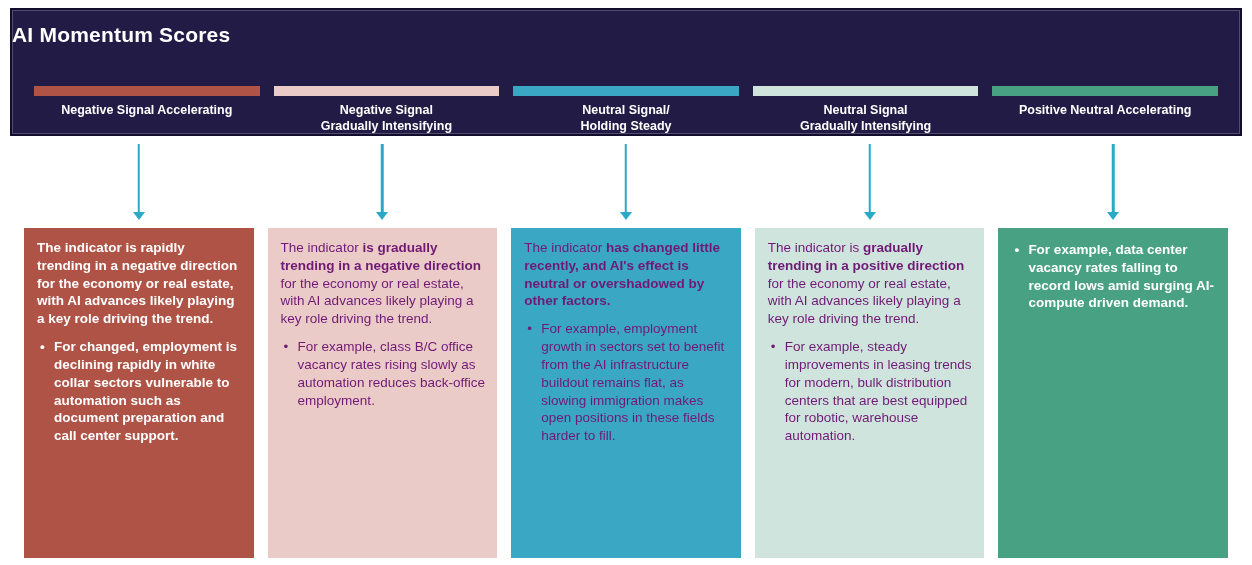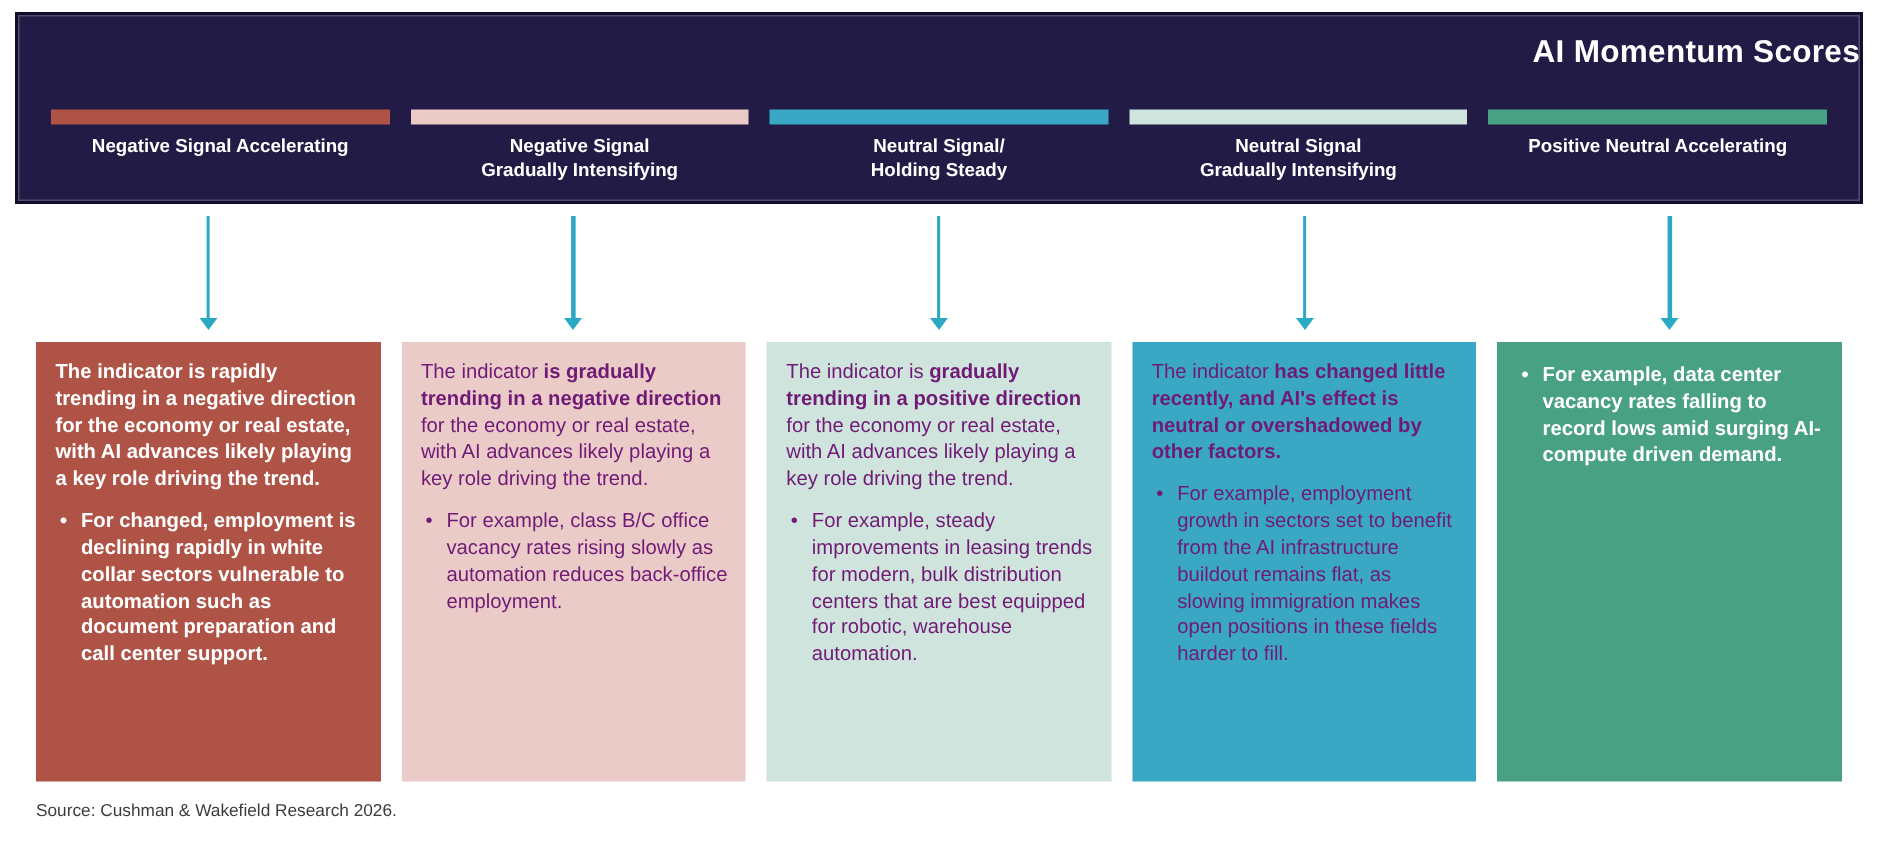--- a/index.html
+++ b/index.html
@@ -18,30 +18,30 @@
     background: #221b46;
     border: 2px solid #120d2c;
     box-shadow: inset 0 0 0 1px rgba(255,255,255,0.22);
     padding: 13px 0 12px 0;
     height: 128px;
   }
   .header-title {
     color: #ffffff;
     font-size: 21px;
     font-weight: 700;
-    text-align: right;
+    text-align: left;
     letter-spacing: 0.2px;
-    margin-bottom: 26px;
+    margin-bottom: 11px;
   }
   .swatch-row {
     display: flex;
     gap: 14px;
     padding: 0 22px;
   }
-  .swatch-col { flex: 1; min-width: 0; }
+  .swatch-col { flex: 1; min-width: 0; margin-top: 28px; }
   .swatch-bar { height: 10px; width: 100%; }
   .bar-1 { background: #af5347; }
   .bar-2 { background: #eacbc8; }
   .bar-3 { background: #3aa7c5; }
   .bar-4 { background: #cee4dd; }
   .bar-5 { background: #49a183; }
   .swatch-label {
     margin-top: 7px;
     color: #ffffff;
     font-size: 12.5px;
@@ -88,21 +88,21 @@
   
   .cards-row {
     display: flex;
     gap: 14px;
     padding: 0 24px;
     align-items: stretch;
   }
   .card {
     flex: 1;
     min-width: 0;
-    height: 293px;
+    height: 330px;
     padding: 9px 12px 10px 13px;
     font-size: 13.5px;
     line-height: 1.32;
   }
   .card.bg-1 { background: #af5347; }
   .card.bg-2 { background: #eacbc8; }
   .card.bg-3 { background: #3aa7c5; }
   .card.bg-4 { background: #cee4dd; }
   .card.bg-5 { background: #49a183; }
   .card.light-text { color: #ffffff; }
@@ -207,30 +207,30 @@
     <div class="card bg-1 light-text allbold">
       <p class="lead"><span>The indicator is </span><span class="b">rapidly trending in a negative direction</span><span> for the economy or real estate, with AI advances likely playing a key role driving the trend.</span></p>
       <div class="bullet"><span>For changed, employment is declining rapidly in white collar sectors vulnerable to automation such as document preparation and call center support.</span></div>
     </div>
 
     <div class="card bg-2 dark-text">
       <p class="lead"><span>The indicator </span><span class="b">is gradually trending in a negative direction</span><span> for the economy or real estate, with AI advances likely playing a key role driving the trend.</span></p>
       <div class="bullet"><span>For example, class B/C office vacancy rates rising slowly as automation reduces back-office employment.</span></div>
     </div>
 
+    <div class="card bg-3 dark-text">
+      <p class="lead"><span>The indicator </span><span class="b">has changed little recently, and AI's effect is neutral or overshadowed by other factors.</span><span></span></p>
+      <div class="bullet"><span>For example, employment growth in sectors set to benefit from the AI infrastructure buildout remains flat, as slowing immigration makes open positions in these fields harder to fill.</span></div>
+    </div>
+
     <div class="card bg-4 dark-text">
       <p class="lead"><span>The indicator is </span><span class="b">gradually trending in a positive direction</span><span> for the economy or real estate, with AI advances likely playing a key role driving the trend.</span></p>
       <div class="bullet"><span>For example, steady improvements in leasing trends for modern, bulk distribution centers that are best equipped for robotic, warehouse automation.</span></div>
     </div>
 
-    <div class="card bg-3 dark-text">
-      <p class="lead"><span>The indicator </span><span class="b">has changed little recently, and AI's effect is neutral or overshadowed by other factors.</span><span></span></p>
-      <div class="bullet"><span>For example, employment growth in sectors set to benefit from the AI infrastructure buildout remains flat, as slowing immigration makes open positions in these fields harder to fill.</span></div>
-    </div>
-
     <div class="card bg-5 light-text allbold">
       <div class="bullet"><span>For example, data center vacancy rates falling to record lows amid surging AI-compute driven demand.</span></div>
     </div>
 
   </div>
 
   <div class="source">Source: Cushman &amp; Wakefield Research 2026.</div>
 
 </div>
 

